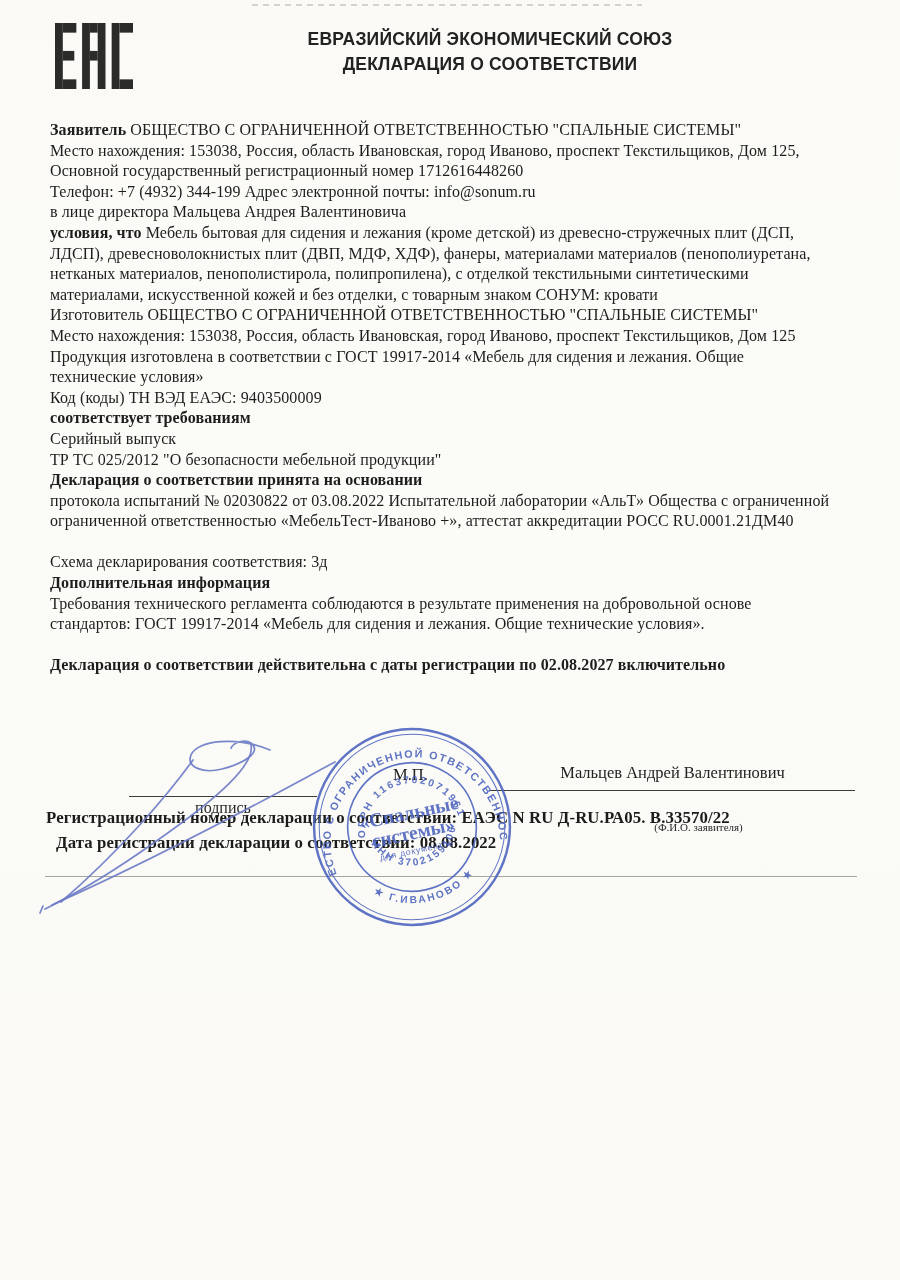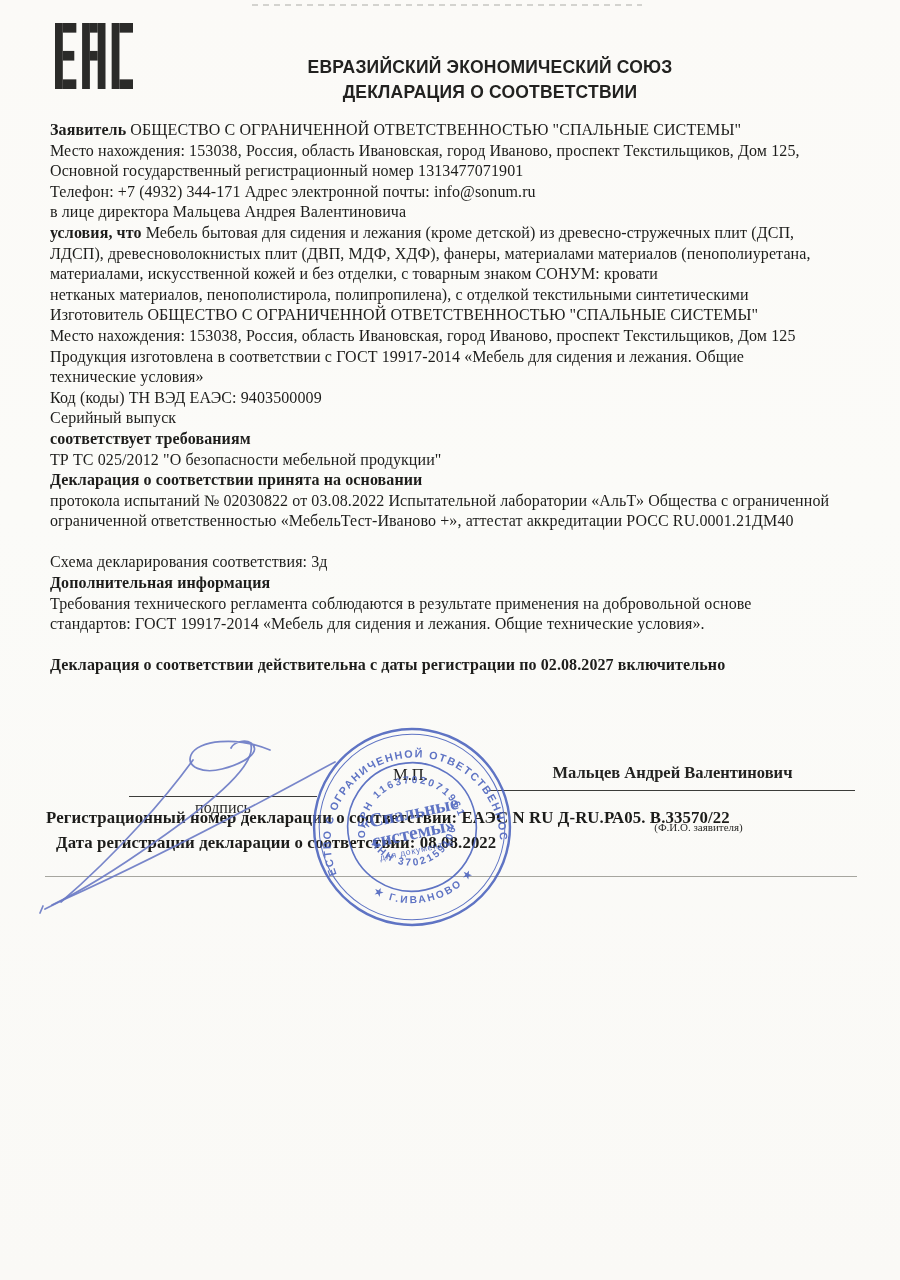--- a/index.html
+++ b/index.html
@@ -18,35 +18,35 @@
     opacity:.6;
   }
   
   .eac-logo{position:absolute;top:23px;left:55px;width:78px;height:66px;}
   .eac-logo rect{fill:#2b2b29;}
   .doc-titles{
     position:absolute;top:27px;left:150px;width:680px;
     text-align:center;
     font-family:"Liberation Sans", sans-serif;
     font-weight:bold;font-size:17.5px;line-height:25px;
-    color:#222220;letter-spacing:.2px;margin-top:28px;
+    color:#222220;letter-spacing:.2px;
   }
   
   .doc-body{position:absolute;top:120px;left:50px;width:815px;}
   .line{
     white-space:nowrap;
     font-size:16px;line-height:20.6px;height:20.6px;
     letter-spacing:.1px;
   }
   .line .b{font-weight:bold;}
   
   .sig-line{position:absolute;top:796px;left:129px;width:188px;border-top:1.2px solid #3c3c3a;}
   .sig-caption{position:absolute;top:799px;left:129px;width:188px;text-align:center;font-size:16px;color:#2a2a28;}
   .mp-label{position:absolute;top:765px;left:393px;font-size:16.5px;color:#232321;font-family:Liberation Serif, serif;}
-  .fio-name{position:absolute;top:763px;left:490px;width:365px;text-align:center;font-size:16.5px;color:#232321;font-weight:bold;}
+  .fio-name{position:absolute;top:763px;left:490px;width:365px;text-align:center;font-size:16.5px;color:#232321;}
   .fio-line{position:absolute;top:790px;left:490px;width:365px;border-top:1.2px solid #3c3c3a;}
   .fio-caption{position:absolute;top:821px;left:490px;width:365px;text-align:center;font-size:11px;color:#2a2a28;padding-left:26px;}
   .reg-line{position:absolute;left:46px;font-size:16.8px;font-weight:bold;color:#1c1c1a;white-space:nowrap;letter-spacing:.1px;}
   .reg-number{top:808px;}
   .reg-date{top:833px;margin-left:10px;}
   .bottom-rule{position:absolute;top:876px;left:45px;width:812px;border-top:1px solid #97978f;opacity:.85;}
   
   .stamp{position:absolute;top:725px;left:310px;width:204px;height:204px;transform:rotate(-12deg);opacity:.88;}
   .stamp text{fill:#4a62bd;}
   .stamp .ring-text{font-family:"Liberation Sans", sans-serif;font-size:10.6px;font-weight:bold;letter-spacing:1.6px;}
@@ -79,34 +79,34 @@
   </svg>
 
   <div class="doc-titles">
     <div>ЕВРАЗИЙСКИЙ ЭКОНОМИЧЕСКИЙ СОЮЗ</div>
     <div>ДЕКЛАРАЦИЯ О СООТВЕТСТВИИ</div>
   </div>
 
   <div class="doc-body">
       <div class="line"><span class="b">Заявитель </span><span>ОБЩЕСТВО С ОГРАНИЧЕННОЙ ОТВЕТСТВЕННОСТЬЮ "СПАЛЬНЫЕ СИСТЕМЫ"</span></div>
       <div class="line"><span>Место нахождения: 153038, Россия, область Ивановская, город Иваново, проспект Текстильщиков, Дом 125,</span></div>
-      <div class="line"><span>Основной государственный регистрационный номер 1313477071901</span></div>
-      <div class="line"><span>Телефон: +7 (4932) 344-171 Адрес электронной почты: info@sonum.ru</span></div>
+      <div class="line"><span>Основной государственный регистрационный номер 1712616448260</span></div>
+      <div class="line"><span>Телефон: +7 (4932) 344-199 Адрес электронной почты: info@sonum.ru</span></div>
       <div class="line"><span>в лице директора Мальцева Андрея Валентиновича</span></div>
       <div class="line"><span class="b">условия, что </span><span>Мебель бытовая для сидения и лежания (кроме детской) из древесно-стружечных плит (ДСП,</span></div>
       <div class="line"><span>ЛДСП), древесноволокнистых плит (ДВП, МДФ, ХДФ), фанеры, материалами материалов (пенополиуретана,</span></div>
+      <div class="line"><span>нетканых материалов, пенополистирола, полипропилена), с отделкой текстильными синтетическими</span></div>
       <div class="line"><span>материалами, искусственной кожей и без отделки, с товарным знаком СОНУМ: кровати</span></div>
-      <div class="line"><span>нетканых материалов, пенополистирола, полипропилена), с отделкой текстильными синтетическими</span></div>
       <div class="line"><span>Изготовитель ОБЩЕСТВО С ОГРАНИЧЕННОЙ ОТВЕТСТВЕННОСТЬЮ "СПАЛЬНЫЕ СИСТЕМЫ"</span></div>
       <div class="line"><span>Место нахождения: 153038, Россия, область Ивановская, город Иваново, проспект Текстильщиков, Дом 125</span></div>
       <div class="line"><span>Продукция изготовлена в соответствии с ГОСТ 19917-2014 «Мебель для сидения и лежания. Общие</span></div>
       <div class="line"><span>технические условия»</span></div>
       <div class="line"><span>Код (коды) ТН ВЭД ЕАЭС: 9403500009</span></div>
+      <div class="line"><span class="b">соответствует требованиям</span></div>
       <div class="line"><span>Серийный выпуск</span></div>
-      <div class="line"><span class="b">соответствует требованиям</span></div>
       <div class="line"><span>ТР ТС 025/2012 "О безопасности мебельной продукции"</span></div>
       <div class="line"><span class="b">Декларация о соответствии принята на основании</span></div>
       <div class="line"><span>протокола испытаний № 02030822 от 03.08.2022 Испытательной лаборатории «АльТ» Общества с ограниченной</span></div>
       <div class="line"><span>ограниченной ответственностью «МебельТест-Иваново +», аттестат аккредитации РОСС RU.0001.21ДМ40</span></div>
       <div class="line"></div>
       <div class="line"><span>Схема декларирования соответствия: 3д</span></div>
       <div class="line"><span class="b">Дополнительная информация</span></div>
       <div class="line"><span>Требования технического регламента соблюдаются в результате применения на добровольной основе</span></div>
       <div class="line"><span>стандартов: ГОСТ 19917-2014 «Мебель для сидения и лежания. Общие технические условия».</span></div>
       <div class="line"></div>

